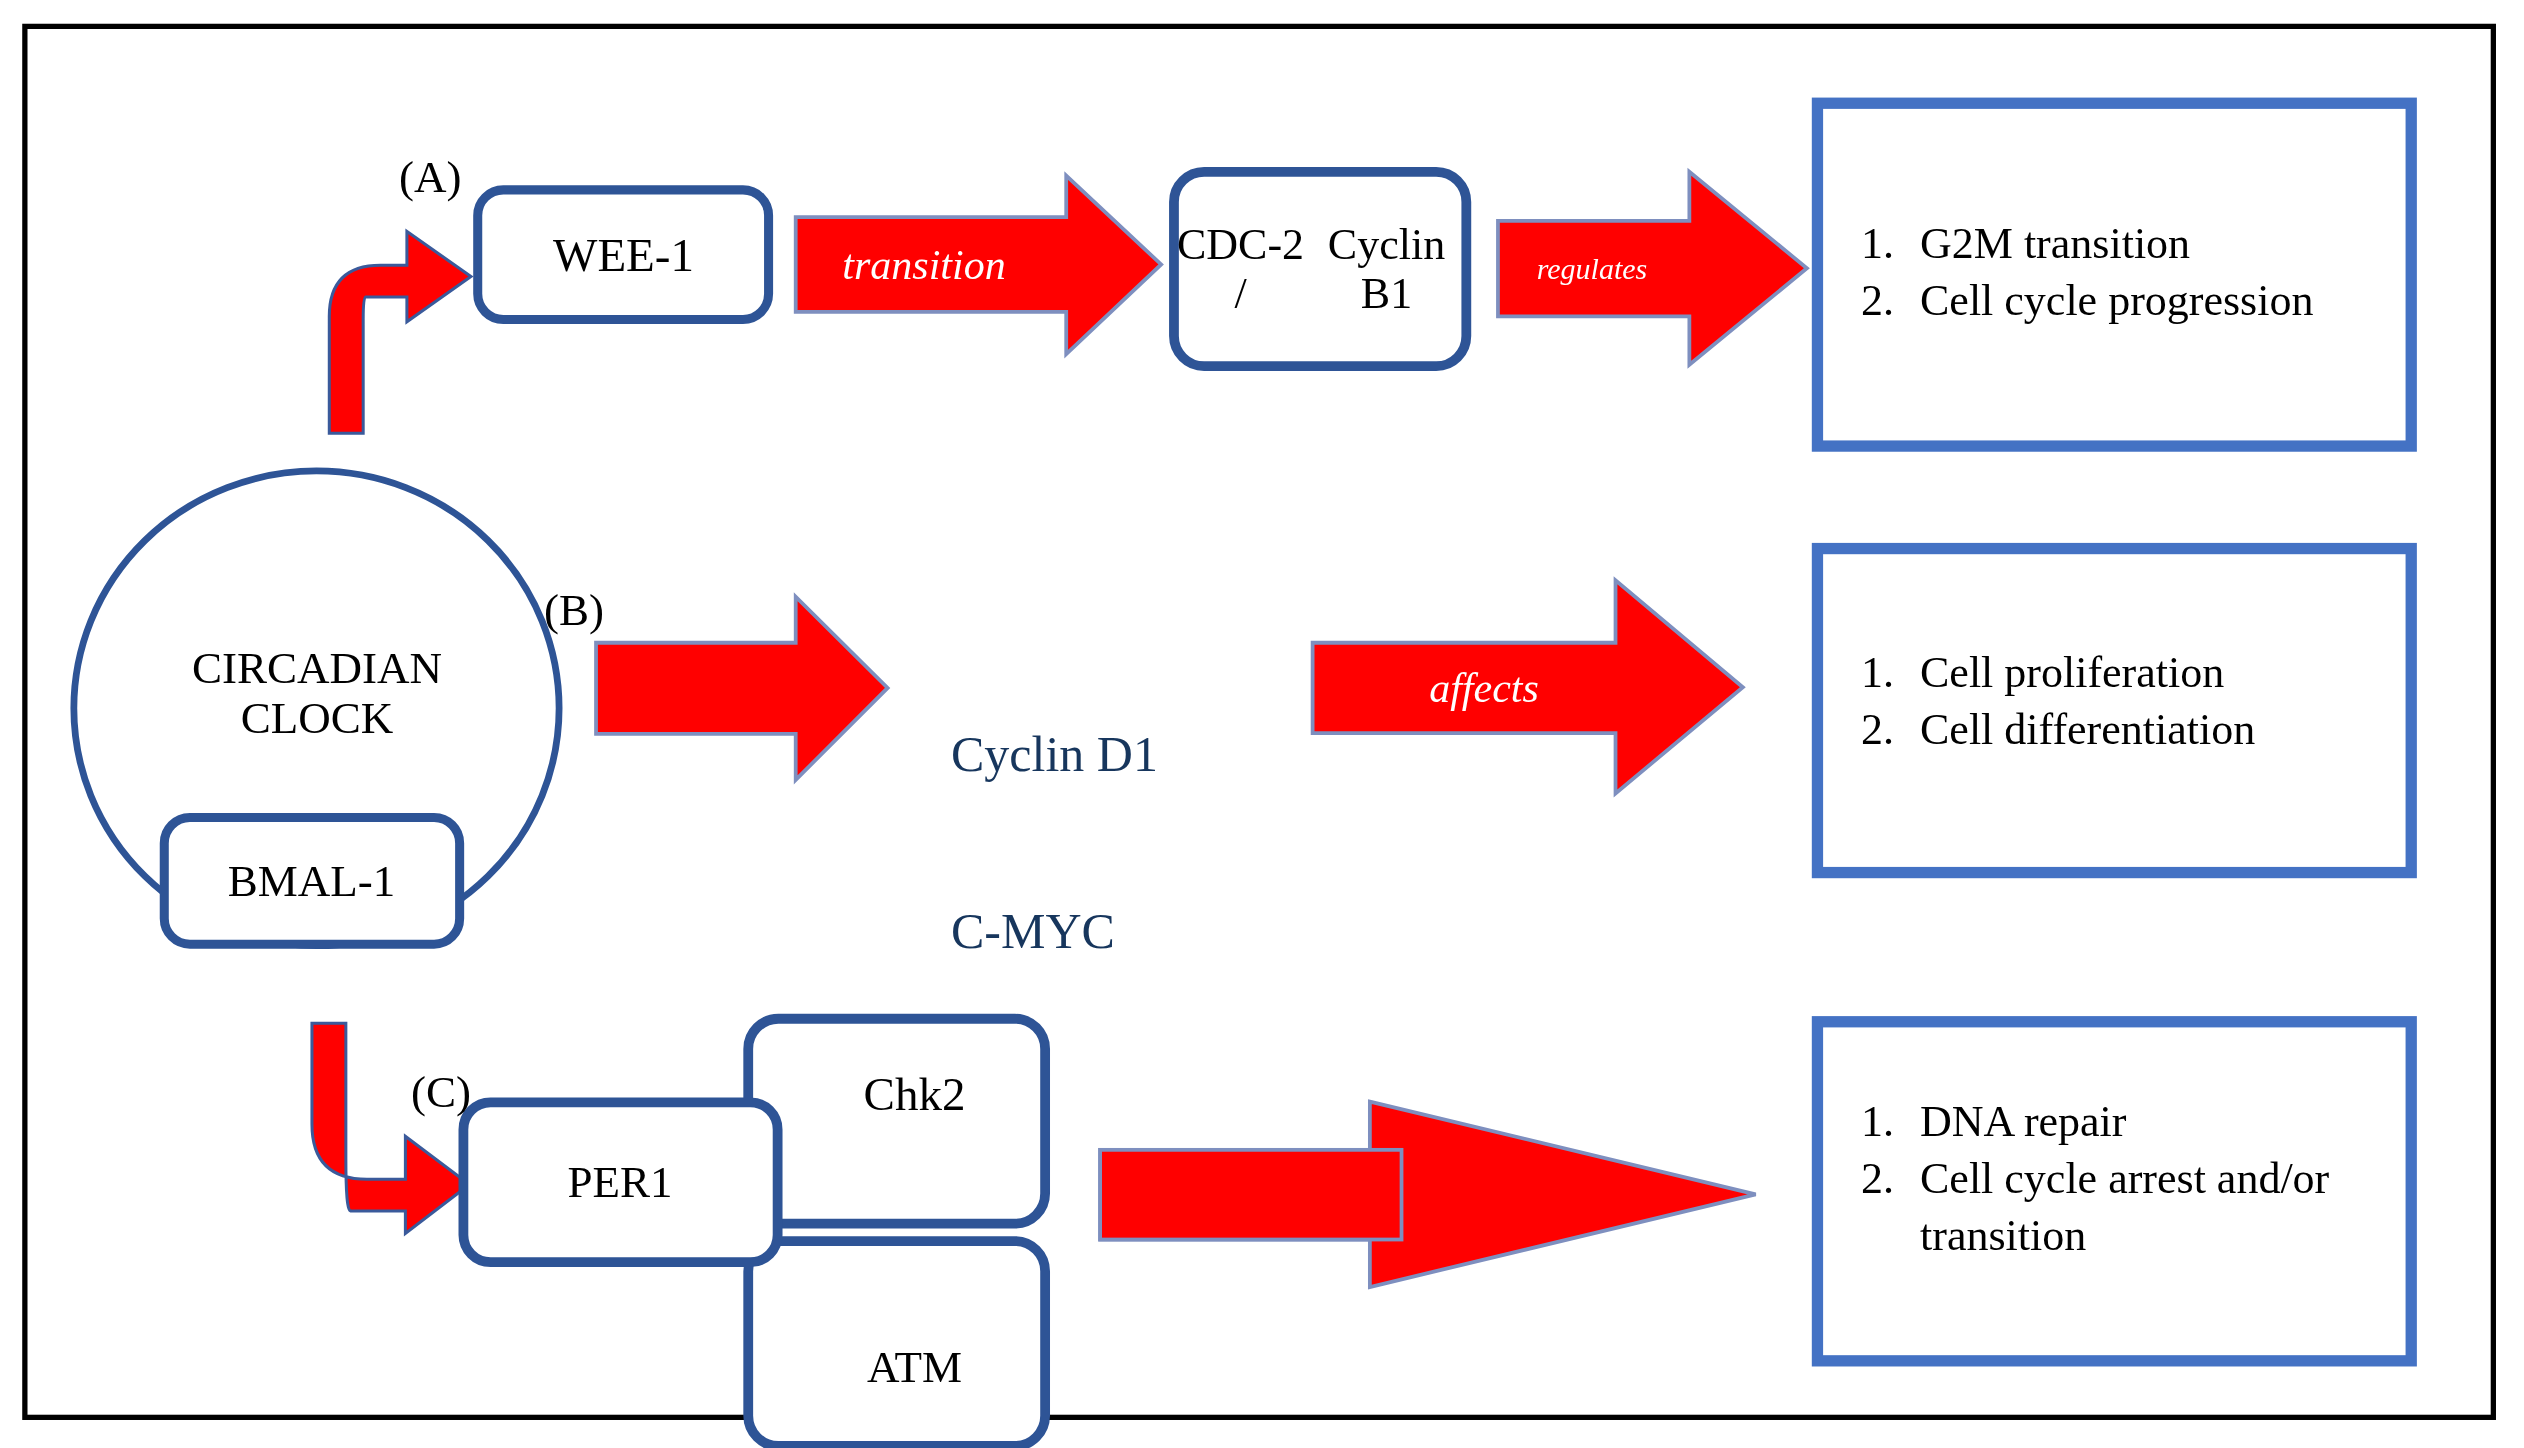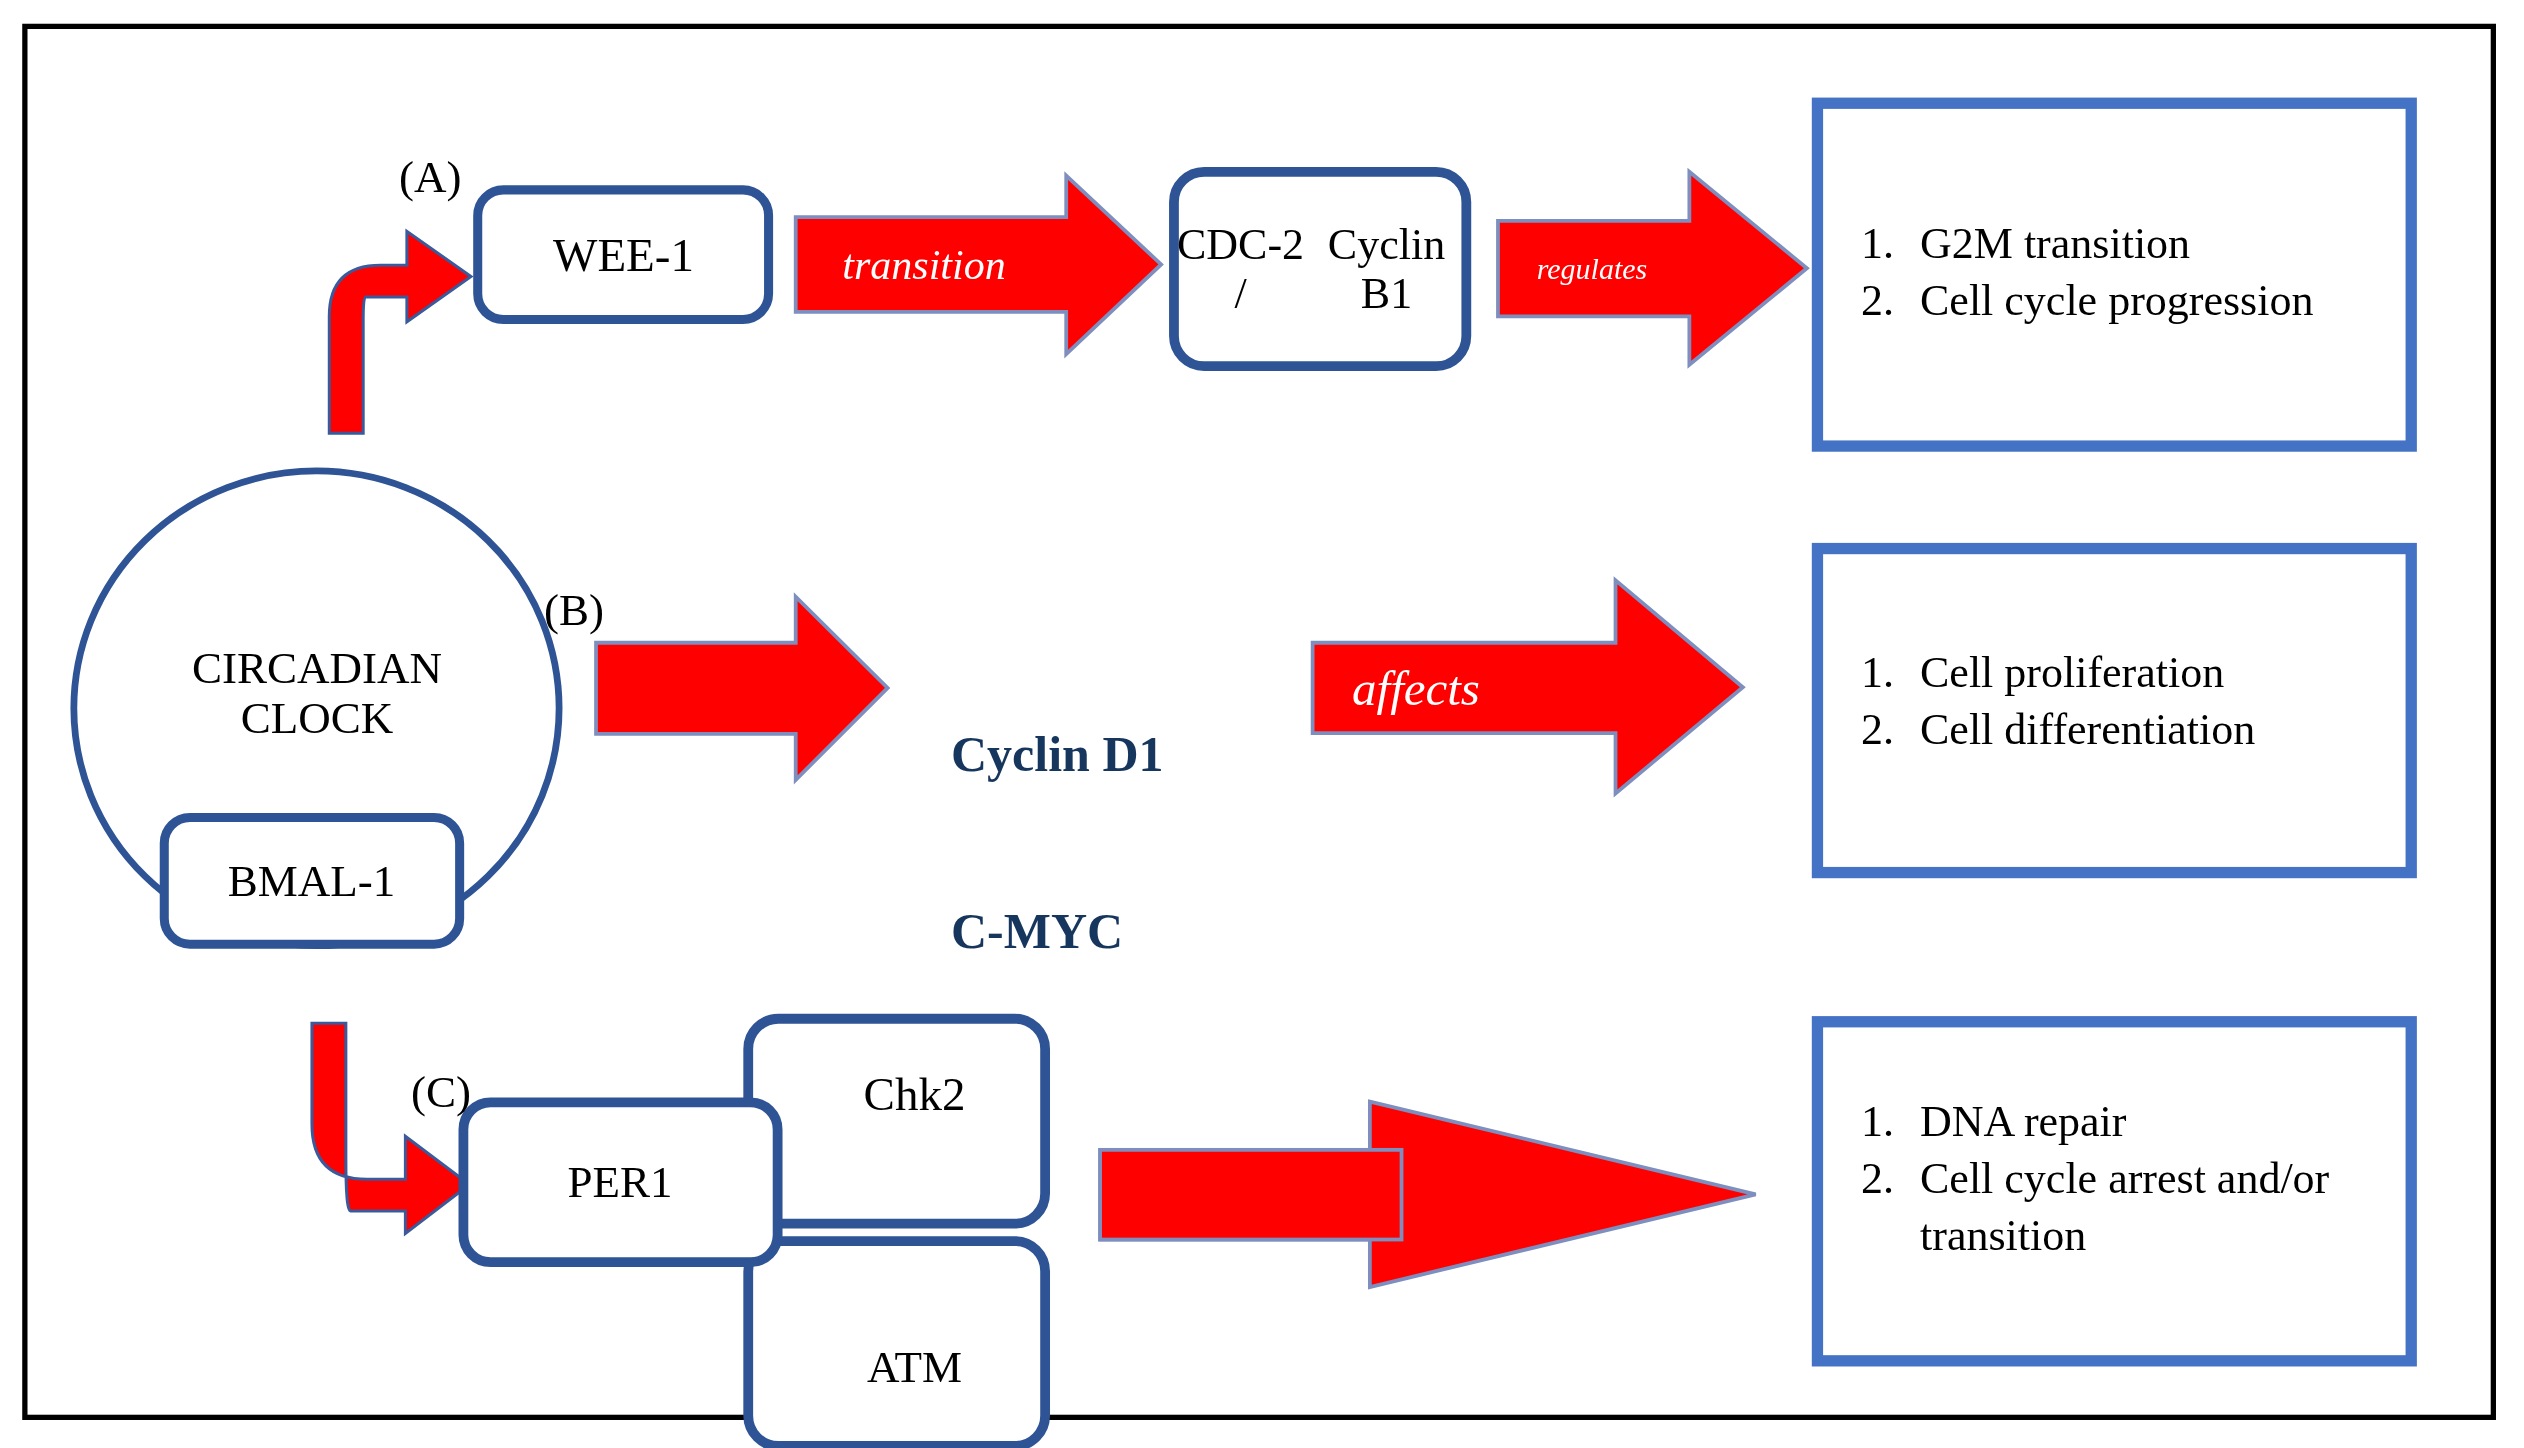--- a/index.html
+++ b/index.html
@@ -93,26 +93,26 @@
       <span>Cell cycle progression</span>
     </div>
   </div>
 
   <div class="nodetxt" style="left:136px;top:625px;width:362px;height:136px;font-size:45px;flex-direction:column;">
     <span>CIRCADIAN</span>
     <span>CLOCK</span>
   </div>
   <div class="nodetxt" style="left:164px;top:818px;width:295px;height:127px;font-size:45px;">BMAL-1</div>
 
-  <div class="genetxt" style="left:951px;top:607px;font-size:50px;color:#17365D;font-weight:bold;">
+  <div class="genetxt" style="left:951px;top:607px;font-size:50px;color:#17365D;">
     <div>Cyclin D1</div>
     <div>C-MYC</div>
   </div>
 
-  <div class="arrowtxt" style="left:1269px;top:643px;width:294px;height:90px;font-size:49px;">affects</div>
+  <div class="arrowtxt" style="left:1337px;top:643px;width:294px;height:90px;font-size:42px;">affects</div>
 
   <div class="outcome" style="left:1861px;top:644px;width:542px;font-size:44px;">
     <div class="outrow">
       <span class="outnum">1.</span>
       <span>Cell proliferation</span>
     </div>
     <div class="outrow">
       <span class="outnum">2.</span>
       <span>Cell differentiation</span>
     </div>

